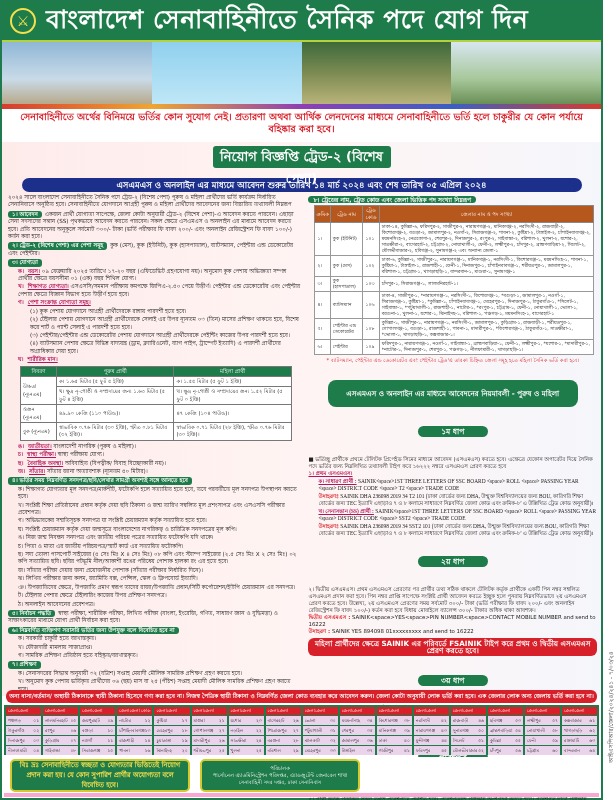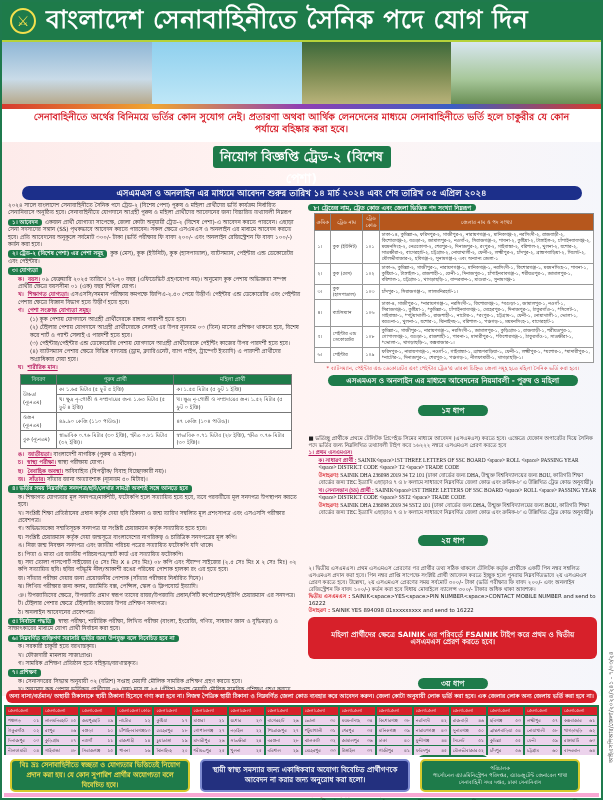--- a/index.html
+++ b/index.html
@@ -8,44 +8,44 @@
 .banner{height:40px;background:#1e7b4a;display:flex;align-items:center;padding-left:8px;border-bottom:2px solid #b6d23a}
 .emblem{width:26px;height:26px;border-radius:50%;border:2px solid #f4e04d;color:#f4e04d;display:flex;align-items:center;justify-content:center;font-size:14px;font-weight:bold;margin-right:10px}
 .banner-title{color:#fff;font-size:25px;font-weight:bold;letter-spacing:0.5px}
 .photos{display:flex;height:62px}
 .photo{flex:1;position:relative;overflow:hidden}
 .p1{background:linear-gradient(180deg,#8fb7d6 0%,#c9dbe8 60%,#b7a98b 100%)}
 .p2{background:linear-gradient(180deg,#8fd0ee 0%,#bfe7f7 100%)}
 .p3{background:linear-gradient(180deg,#3d6a3b 0%,#7c8b52 50%,#b9b37a 100%)}
 .p4{background:linear-gradient(180deg,#d7e6ef 0%,#a7c79a 60%,#6a8f55 100%)}
 .stripe{height:5px;background:linear-gradient(90deg,#d63b2f,#f0a530,#8f3fb3,#3b5fc4,#d63b2f)}
-.warning{text-align:center;color:#d7202a;font-size:9.5px;line-height:12px;padding:2px 20px;font-weight:bold}
+.warning{text-align:center;color:#d7202a;font-size:9.5px;line-height:12px;padding:2px 6px;font-weight:bold}
 .content{position:absolute;top:140px;left:0;right:0;height:554px;background:linear-gradient(90deg,#fdebea 0%,#fff4f3 50%,#f5f6fb 100%)}
 .notice-title{display:block;margin:4px auto 0;width:178px;height:22px;background:#1e7b4a;color:#fff;font-size:13px;text-align:center;line-height:22px;border-radius:3px;font-weight:bold}
-.dates-pill{margin:18px auto 0;width:560px;height:14px;background:#1c2f8a;color:#fff;font-size:8.5px;text-align:center;line-height:14px;border-radius:7px;font-weight:bold}
+.dates-pill{margin:10px auto 0;width:560px;height:14px;background:#1c2f8a;color:#fff;font-size:8.5px;text-align:center;line-height:14px;border-radius:7px;font-weight:bold}
 .cols{display:flex;padding:2px 4px 0 6px}
 .left{width:300px;font-size:5.6px;line-height:7.4px;color:#222;padding-right:4px}
 .right{width:296px;font-size:5.4px;line-height:7px;color:#222;padding-left:4px}
 .gtag{display:inline-block;background:#1e7b4a;color:#fff;padding:0 4px;border-radius:3px;font-weight:bold;margin-right:3px}
 .sec{margin-top:2px}
 .sub{padding-left:10px;margin-top:1px}
 .sub2{padding-left:22px;margin-top:1px}
 .lbl{color:#b3145a;font-weight:bold;text-decoration:underline}
 .mk{color:#b3145a;font-weight:bold;margin-right:4px}
 table.phys{border-collapse:collapse;margin:2px 0 2px 12px;width:272px}
 table.phys th{background:#1e7b4a;color:#fff;font-weight:normal;font-size:5.4px;border:1px solid #777;padding:1px}
 table.phys td{border:1px solid #777;padding:1px 2px;font-size:5.2px;background:#fff}
 .trade-head{display:inline-block;background:#1e7b4a;color:#fff;padding:0 5px;border-radius:4px;font-weight:bold;font-size:6px;margin:2px 0}
 table.trades{border-collapse:collapse;width:280px;margin-left:6px}
 table.trades th{background:#b6571d;color:#fff;font-weight:normal;font-size:5.2px;border:1px solid #888;padding:1px}
 table.trades td{border:1px solid #999;padding:1px 2px;font-size:4.6px;line-height:6px;background:#fff;vertical-align:middle}
 .redstar{color:#d7202a;font-size:5.2px;text-align:center;margin:2px 0}
-.green-bar{margin:3px auto;width:250px;background:#1e7b4a;color:#fff;text-align:center;font-size:7.2px;padding:2px;border-radius:8px;font-weight:bold}
+.green-bar{margin:16px auto;width:250px;background:#1e7b4a;color:#fff;text-align:center;font-size:7.2px;padding:10px;border-radius:8px;font-weight:bold}
 .step{margin:19px auto;width:70px;background:#1e7b4a;color:#fff;text-align:center;font-size:7.5px;border-radius:8px;font-weight:bold;line-height:11px}
-.red-banner{margin:3px 0;background:#d7202a;color:#fff;font-weight:bold;font-size:7.2px;text-align:center;border-radius:6px;padding:14px}
+.red-banner{margin:3px 0;background:#d7202a;color:#fff;font-weight:bold;font-size:7.2px;text-align:center;border-radius:6px;padding:2px}
 .redtext{color:#d7202a;font-weight:bold}
 .en{font-family:"Liberation Serif",serif}
 .addr-bar{position:absolute;top:688px;left:4px;right:4px;height:13px;background:#d7202a;color:#fff;font-size:5.8px;font-weight:bold;line-height:13px;text-align:center;border-radius:6px;white-space:nowrap;overflow:hidden}
 .districts{position:absolute;top:703px;left:2px;right:2px;height:50px;background:#1e7b4a;display:flex;gap:2px;padding:2px}
 .dcol{flex:1;display:flex;flex-direction:column;gap:1px}
 .dh{background:#d7202a;color:#fff;font-size:4.4px;display:flex;justify-content:space-between;padding:0 2px;height:8px;line-height:8px}
 .dr{background:#ecd3ec;font-size:4.4px;display:flex;justify-content:space-between;padding:0 2px;height:9px;line-height:9px;color:#222}
 .footer{position:absolute;top:755px;left:2px;right:2px;height:40px;display:flex;align-items:center;gap:10px;padding:0 6px;background:#fff;border-bottom:4px solid #f9a8d4}
 .fbox{height:33px;border-radius:5px;display:flex;align-items:center;justify-content:center;text-align:center;font-size:6.6px;line-height:10px;padding:2px 6px;font-weight:bold}
 .f1{width:180px;background:#1e7b4a;color:#f4e04d;border:2px solid #d6c92d}
@@ -597,21 +597,20 @@
         </div>
         <div class="dr">
           <span>বান্দরবান</span>
           <span>৬৪</span>
         </div>
       </div>
     </div>
 
   <div class="footer">
     <div class="fbox f1">বিঃ দ্রঃ সেনাবাহিনীতে স্বচ্ছতা ও যোগ্যতার ভিত্তিতেই নিয়োগ প্রদান করা হয়। যে কোন সুপারিশ প্রার্থীর অযোগ্যতা বলে বিবেচিত হবে।</div>
-    <div class="fbox f2">স্থায়ী স্বাস্থ্য সমস্যার জন্য একাধিকবার অযোগ্য বিবেচিত প্রার্থীগণকে আবেদন না করার জন্য অনুরোধ করা হলো।</div>
     <div class="fbox f3">
       <div>পরিচালক</div>
       <div>পার্সোনেল এ্যাডমিনিস্ট্রেশন পরিদপ্তর, এ্যাডজুটেন্ট জেনারেল শাখা</div>
       <div>সেনাবাহিনী সদর দপ্তর, ঢাকা সেনানিবাস</div>
     </div>
   </div>
 </div>
 <div class="sidecode">আইএসপিআর/জেলা/২০২৪/২৪১ - ৭/০৩/২৪</div>
 
 </body></html>

